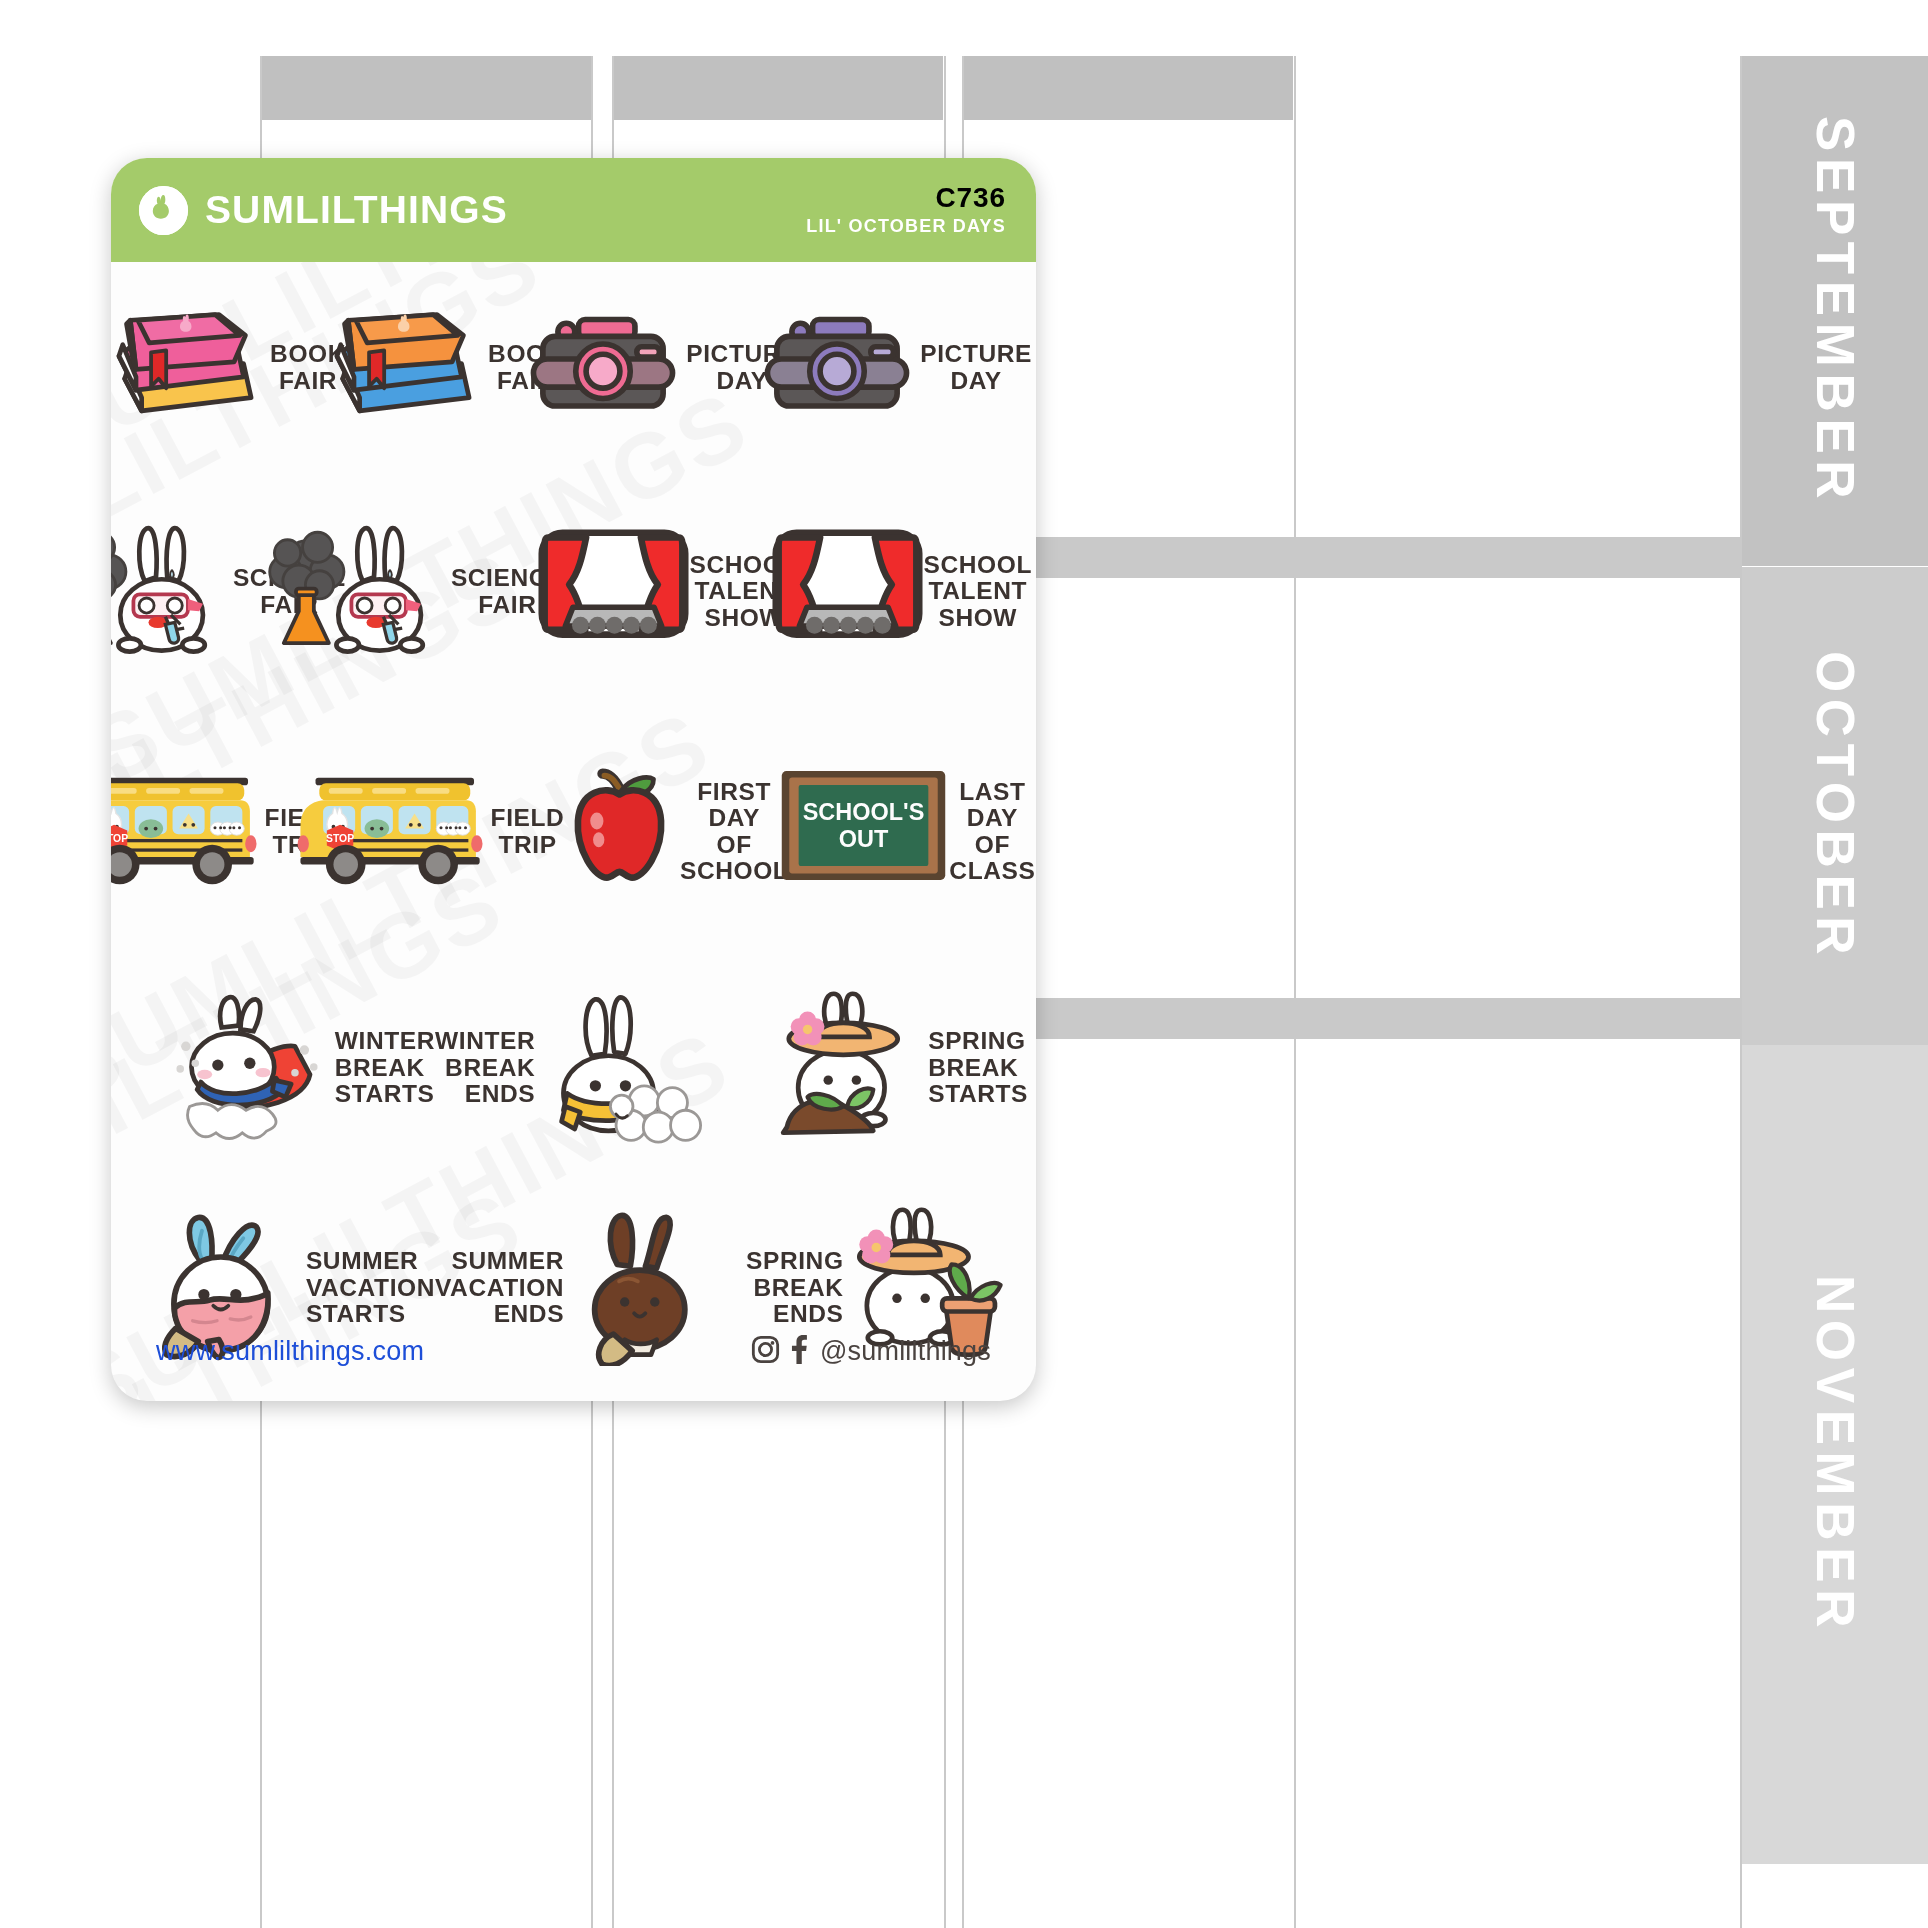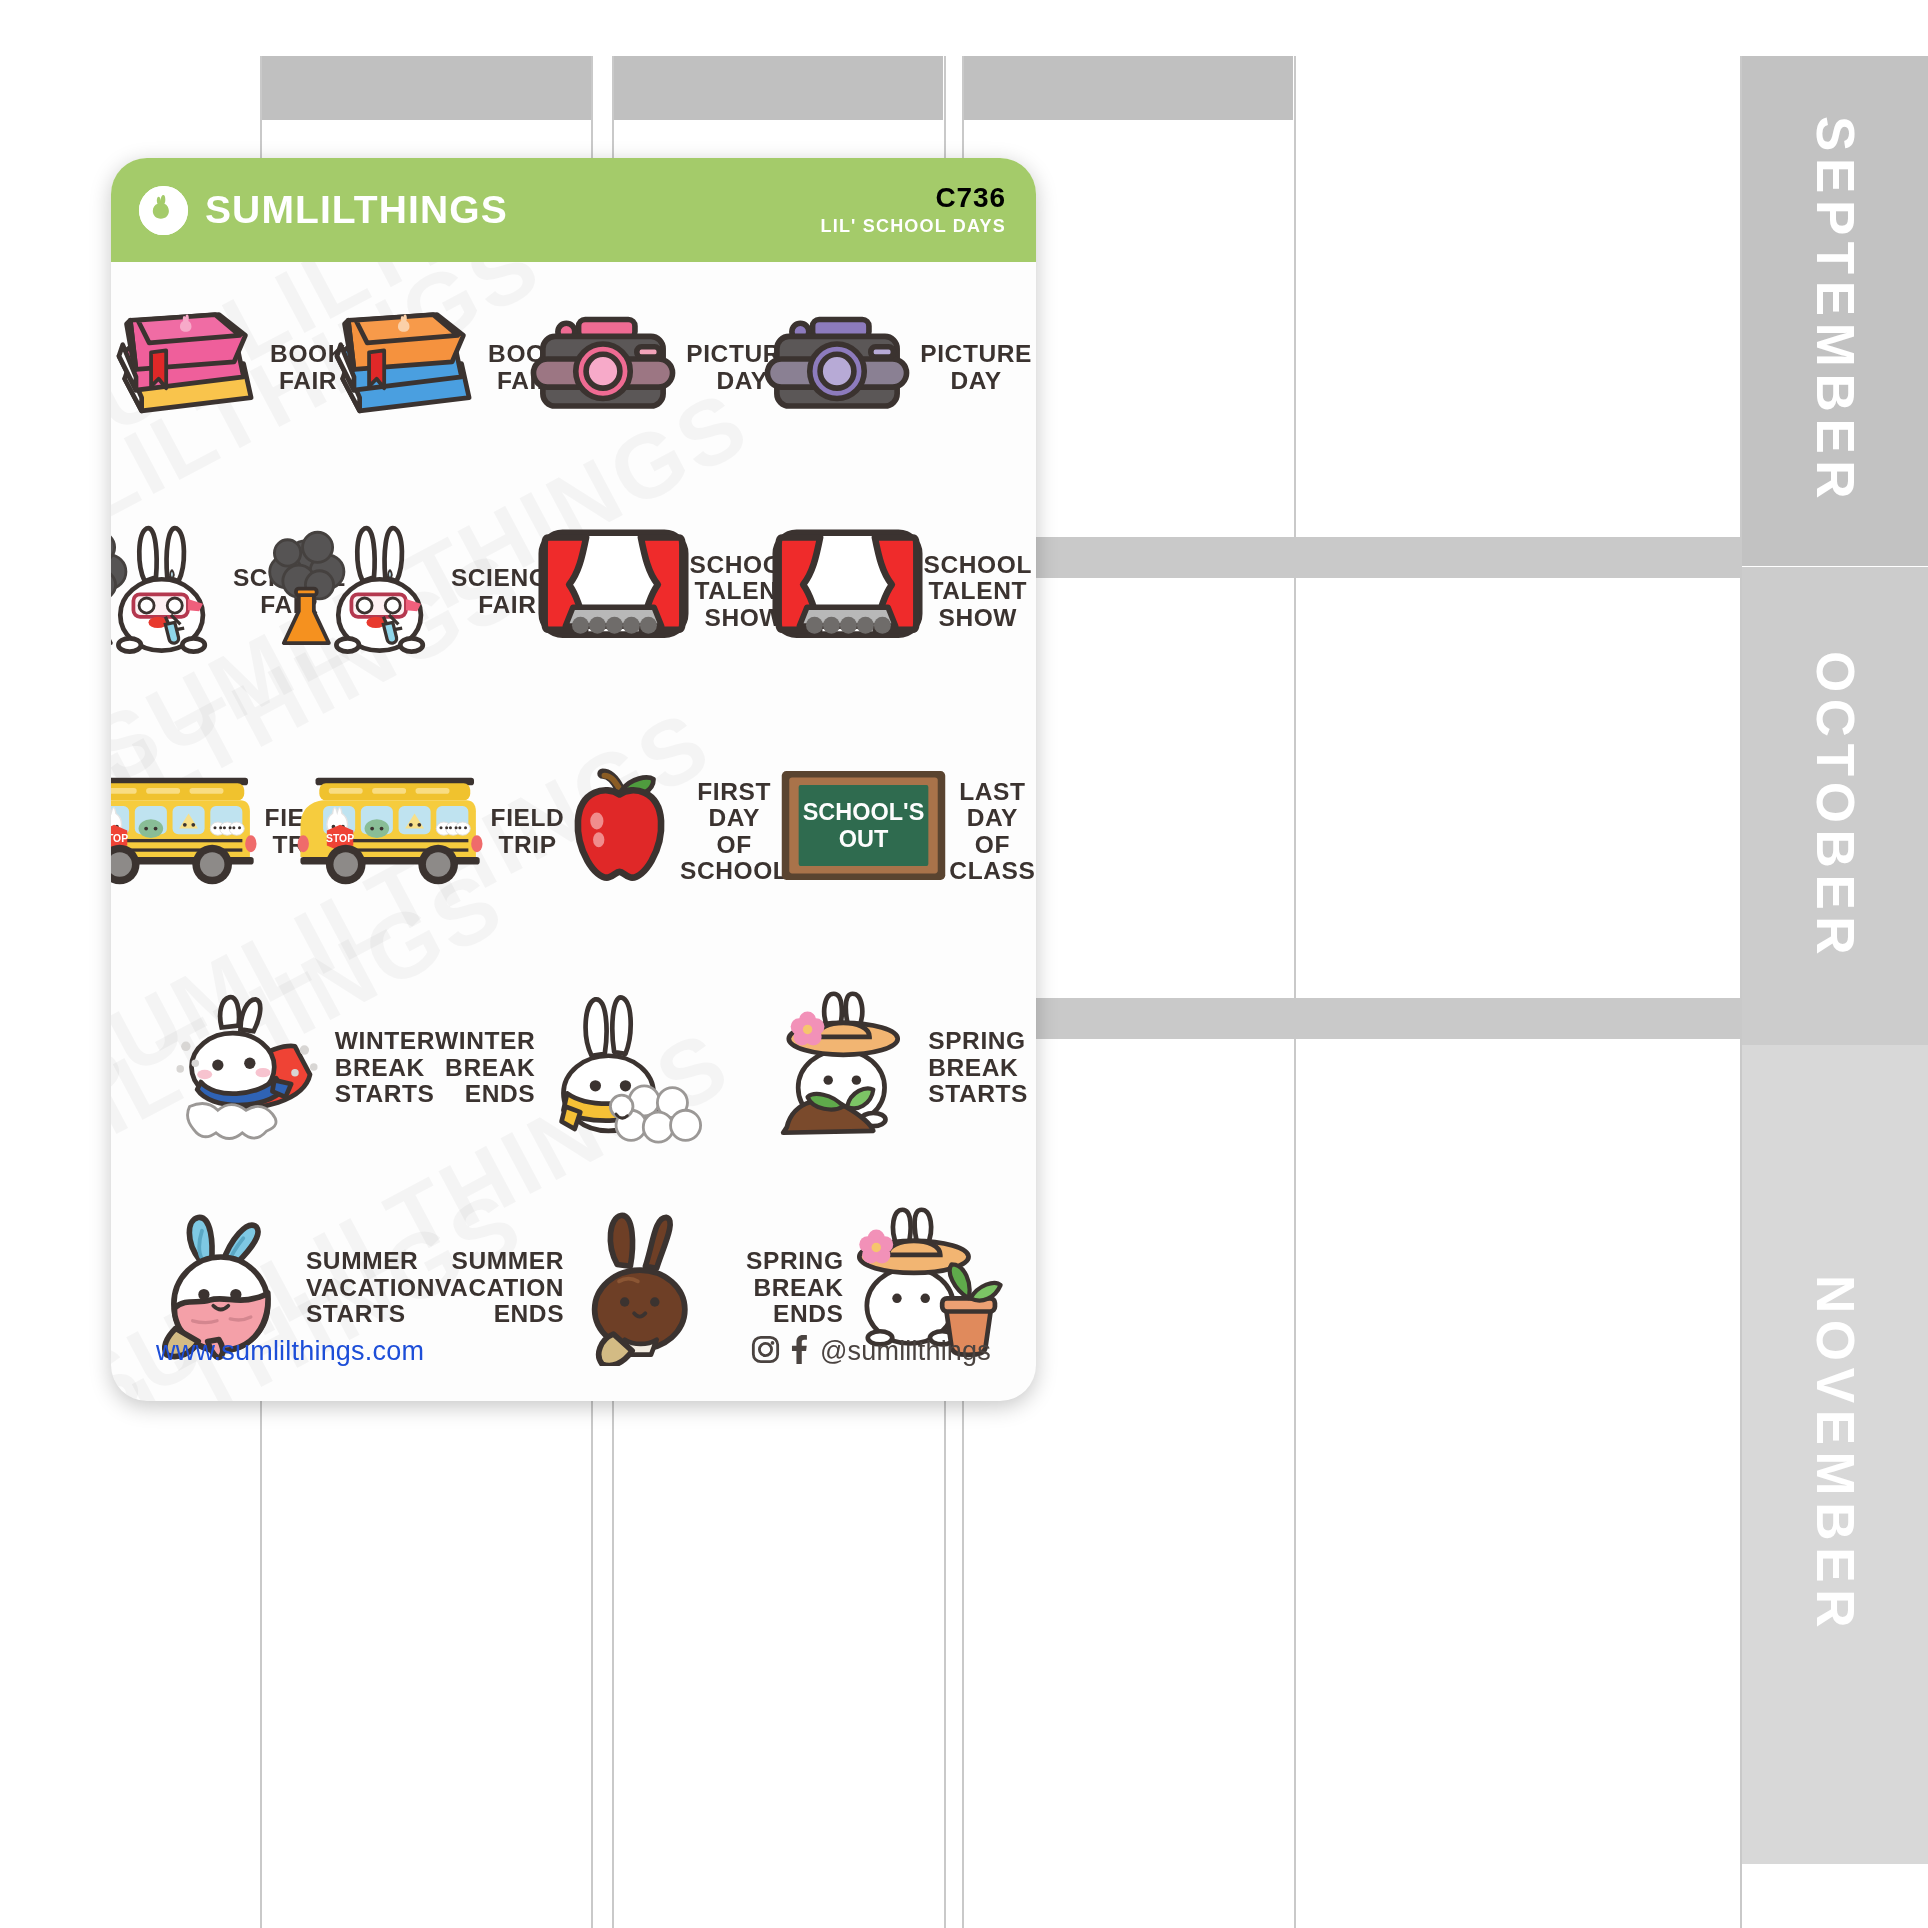--- a/index.html
+++ b/index.html
@@ -180,21 +180,21 @@
           <path d="M22 16c0-4 1.4-7 3-7s2.3 2 2.3 5.2c0 2-0.5 3.6-1 4.6
                    2.9 1.1 5 4.4 5 8.2 0 4.9-3.5 8.6-9 8.6s-9-3.7-9-8.6
                    c0-3.9 2.2-7.2 5.3-8.2-0.4-0.9-0.8-2.1-0.8-3.4
                    0-2.6 0.9-4.4 2-4.4 1.3 0 2.2 2.2 2.2 5z" fill="#a4cb6a" transform="translate(2,1) scale(0.95)"></path>
         </svg>
       </div>
       <div id="brand-name">SUMLILTHINGS</div>
     </div>
     <div id="header-right">
       <div id="product-code">C736</div>
-      <div id="product-name">LIL' SCHOOL DAYS</div>
+      <div id="product-name">LIL' OCTOBER DAYS</div>
     </div>
   </div>
 
   <div id="sheet-body">
 
     <div class="sticker-row" style="height:185px;">
 
       <div class="sticker" style="width:218px; margin-left:17px;">
         <div class="sticker-art">
           <svg width="168" height="119" viewBox="0 0 178 126">

